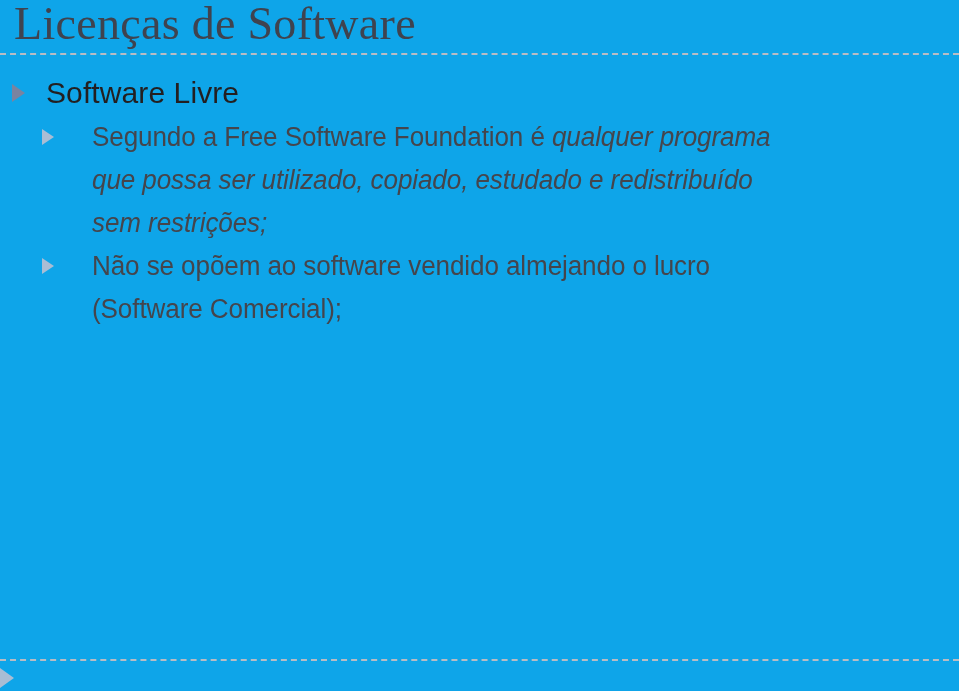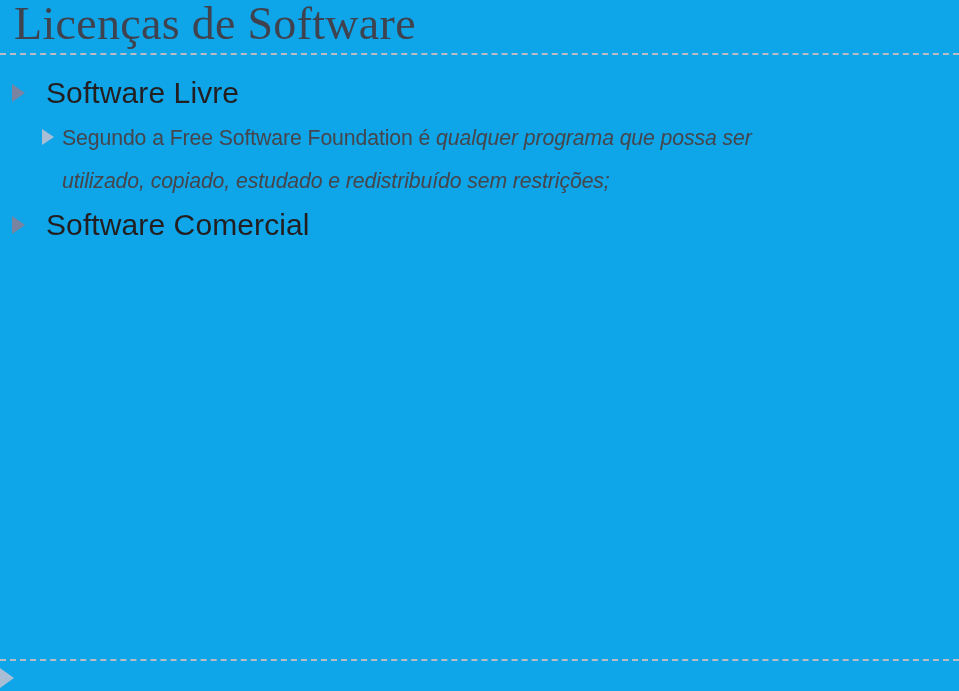--- a/index.html
+++ b/index.html
@@ -69,22 +69,22 @@
   }
   .lvl1 .bullet {
     left: 12px;
     top: 14px;
     border-width: 9px 0 9px 13px;
     border-color: transparent transparent transparent #7a839f;
   }
 
   
   .lvl2 {
-    padding-left: 62px;
-    font-size: 22px;
+    padding-left: 92px;
+    font-size: 27px;
     line-height: 43px;
     color: #45454c;
     letter-spacing: -0.1px;
   }
   .lvl2 .bullet {
     left: 42px;
     top: 13px;
     border-width: 8px 0 8px 12px;
     border-color: transparent transparent transparent #a9bdd4;
   }
@@ -134,25 +134,25 @@
       <span class="bullet"></span>
       <span>Software Livre</span>
     </div>
 
     <div class="row lvl2">
       <span class="bullet"></span>
       <span class="narrow"><span>Segundo a Free Software Foundation é </span><span class="ital">qualquer programa que possa ser utilizado, copiado, estudado e redistribuído sem restrições;</span></span>
     </div>
 
 
+    <div class="row lvl2">
+      <span class="bullet"></span>
+      <span class="narrow">Não se opõem  ao software vendido almejando o lucro (Software Comercial);</span>
+    </div>
 
-    <div class="row lvl1">
-      <span class="bullet"></span>
-      <span>Software Comercial</span>
-    </div>
 
 
 
   </div>
 
   <div class="footer-rule"></div>
   <div class="footer-bullet"></div>
 
 </div>
 

